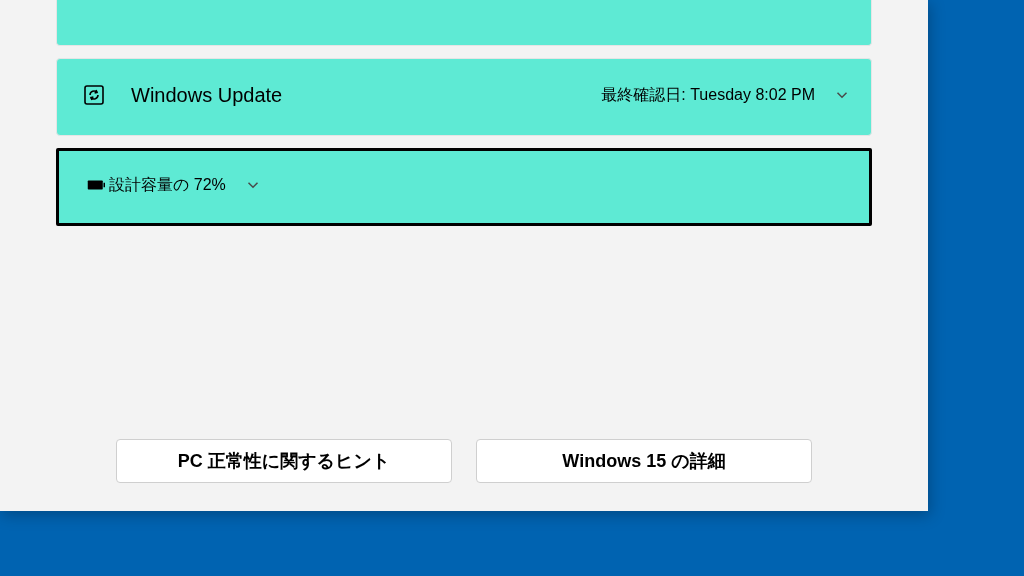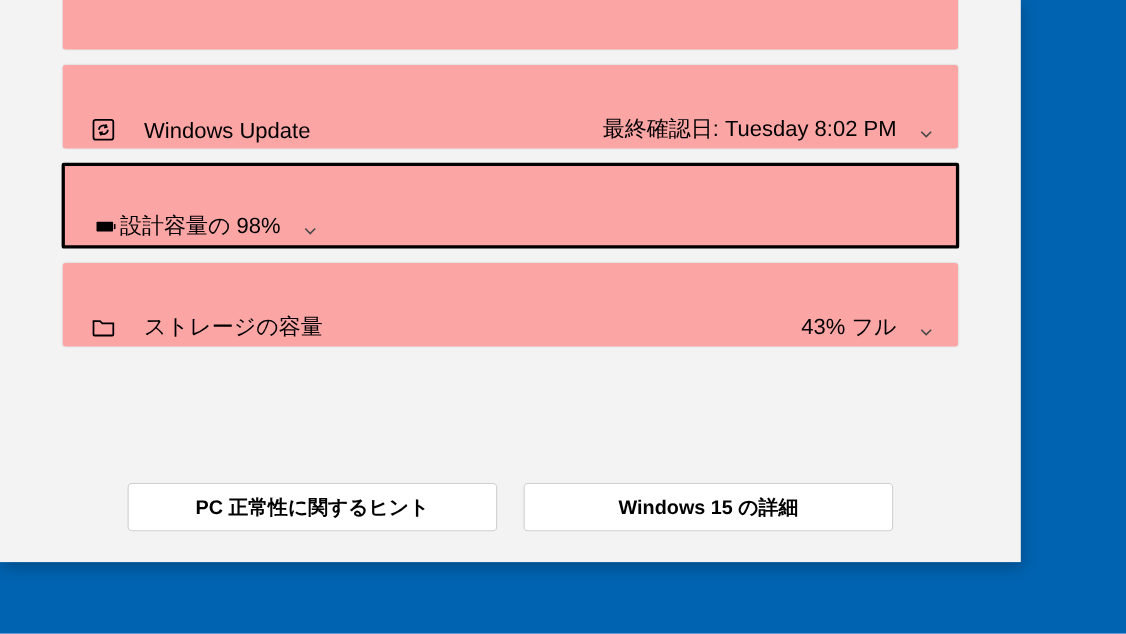--- a/index.html
+++ b/index.html
@@ -17,26 +17,26 @@
       top: 0;
       width: 928px;
       height: 511px;
       background: #f3f3f3;
       box-shadow: 2px 4px 14px rgba(0,0,0,0.25);
     }
     .content {
       padding: 0 56px 0 56px;
     }
     .card {
-      background: #fca5a5;
+      background: #5eead4;
       border: 1px solid #e5e5e5;
       border-radius: 4px;
       height: 78px;
       display: flex;
-      align-items: flex-end;
+      align-items: center;
       padding: 0 20px 4px 24px;
       margin-top: 12px;
       cursor: pointer;
     }
     .card.partial-top {
       margin-top: 0;
       border-top: none;
       height: 46px;
       border-radius: 0 0 4px 4px;
     }
@@ -53,21 +53,21 @@
       color: #000;
       flex-shrink: 0;
     }
     .card-label {
       margin-left: 24px;
       font-size: 20px;
       color: #000;
       flex-grow: 1;
     }
     .card-value {
-      font-size: 20px;
+      font-size: 16px;
       color: #000;
       margin-right: 18px;
       white-space: nowrap;
     }
     .chevron {
       width: 18px;
       height: 18px;
       display: flex;
       align-items: center;
       justify-content: center;
@@ -125,42 +125,28 @@
       </span>
     </div>
 
     <div class="card selected">
       <span class="card-icon">
         <svg viewBox="0 0 24 24" width="26" height="18" fill="currentColor">
           <rect x="1" y="6" width="20" height="12" rx="1" fill="#000"></rect>
           <rect x="22" y="9" width="2" height="6" fill="#000"></rect>
         </svg>
       </span>
-      <span class="card-value">設計容量の 98%</span>
+      <span class="card-value">設計容量の 72%</span>
       <span class="chevron">
         <svg viewBox="0 0 24 24" width="18" height="18" fill="none" stroke="currentColor" stroke-width="2">
             <polyline points="6 9 12 15 18 9"></polyline>
           </svg>
       </span>
     </div>
 
-    <div class="card">
-      <span class="card-icon">
-        <svg viewBox="0 0 24 24" width="24" height="24" fill="none" stroke="currentColor" stroke-width="1.6">
-          <path d="M3 6h6l2 2h10v10a1 1 0 0 1-1 1H4a1 1 0 0 1-1-1V6z"></path>
-        </svg>
-      </span>
-      <span class="card-label">ストレージの容量</span>
-      <span class="card-value">43% フル</span>
-      <span class="chevron">
-        <svg viewBox="0 0 24 24" width="18" height="18" fill="none" stroke="currentColor" stroke-width="2">
-            <polyline points="6 9 12 15 18 9"></polyline>
-          </svg>
-      </span>
-    </div>
 
 
   </div>
 
   <div class="footer">
     <button class="footer-btn">PC 正常性に関するヒント</button>
     <button class="footer-btn">Windows 15 の詳細</button>
   </div>
 </div>
 

